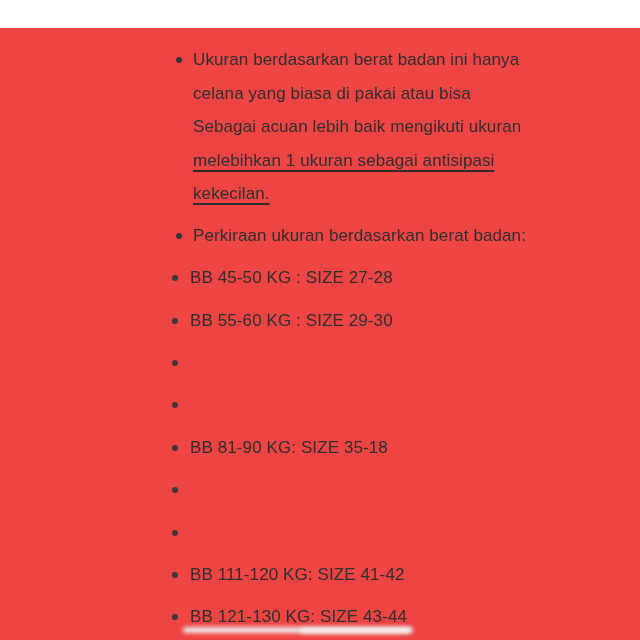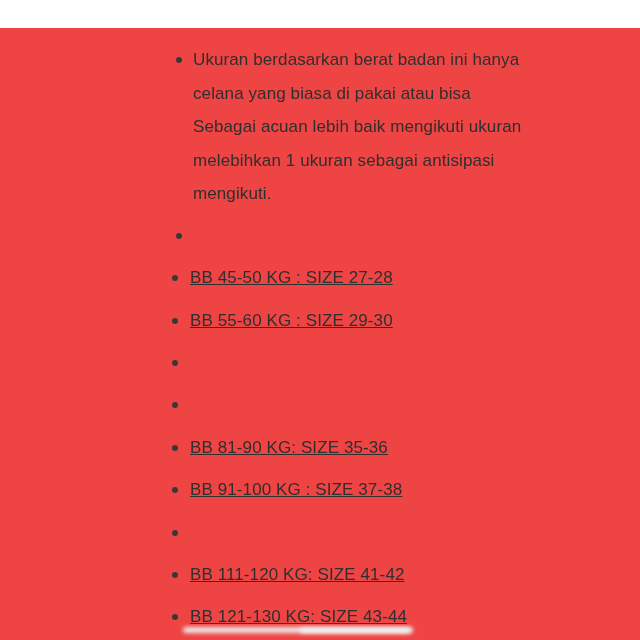--- a/index.html
+++ b/index.html
@@ -31,20 +31,21 @@
   .intro-lines {
     position: absolute;
     left: 193px;
     top: 15px;
     font-size: 17px;
     line-height: 33.6px;
     letter-spacing: 0.1px;
     white-space: nowrap;
   }
   .intro-line.u {
+    text-decoration: underline;
     text-underline-offset: 4px;
     text-decoration-thickness: 1.5px;
   }
   .heading {
     position: absolute;
     left: 193px;
     top: 197px;
     font-size: 17px;
     line-height: 22px;
     letter-spacing: 0.1px;
@@ -66,21 +67,20 @@
     margin-top: -3px;
   }
   .size-text {
     position: absolute;
     left: 190px;
     top: 50%;
     transform: translateY(-50%);
     font-size: 17px;
     letter-spacing: 0.1px;
     white-space: nowrap;
-    text-decoration: underline;
   }
   .cutoff-smudge {
     position: absolute;
     left: 183px;
     top: 599px;
     width: 230px;
     height: 6px;
     background: #ececec;
     filter: blur(2px);
     border-radius: 3px;
@@ -101,48 +101,48 @@
 
 <div class="doc">
 
   <span class="bullet-dot" style="left:176px; top:29px;"></span>
 
   <div class="intro-lines">
       <div class="intro-line">Ukuran berdasarkan berat badan ini hanya</div>
       <div class="intro-line">celana yang biasa di pakai atau bisa</div>
       <div class="intro-line">Sebagai acuan lebih baik mengikuti ukuran</div>
       <div class="intro-line u">melebihkan 1 ukuran sebagai antisipasi</div>
-      <div class="intro-line u">mengikuti.</div>
+      <div class="intro-line u">kekecilan.</div>
     </div>
 
   <span class="bullet-dot" style="left:176px; top:205px;"></span>
 
+  <div class="heading">Perkiraan ukuran berdasarkan berat badan:</div>
 
   <div class="size-list">
       <div class="size-row">
         <span class="bullet-dot"></span>
         <span class="size-text">BB 45-50 KG : SIZE 27-28</span>
       </div>
       <div class="size-row">
         <span class="bullet-dot"></span>
         <span class="size-text">BB 55-60 KG : SIZE 29-30</span>
       </div>
       <div class="size-row">
         <span class="bullet-dot"></span>
       </div>
       <div class="size-row">
         <span class="bullet-dot"></span>
       </div>
       <div class="size-row">
         <span class="bullet-dot"></span>
-        <span class="size-text">BB 81-90 KG: SIZE 35-36</span>
+        <span class="size-text">BB 81-90 KG: SIZE 35-18</span>
       </div>
       <div class="size-row">
         <span class="bullet-dot"></span>
-        <span class="size-text">BB 91-100 KG : SIZE 37-38</span>
       </div>
       <div class="size-row">
         <span class="bullet-dot"></span>
       </div>
       <div class="size-row">
         <span class="bullet-dot"></span>
         <span class="size-text">BB 111-120 KG: SIZE 41-42</span>
       </div>
       <div class="size-row">
         <span class="bullet-dot"></span>

